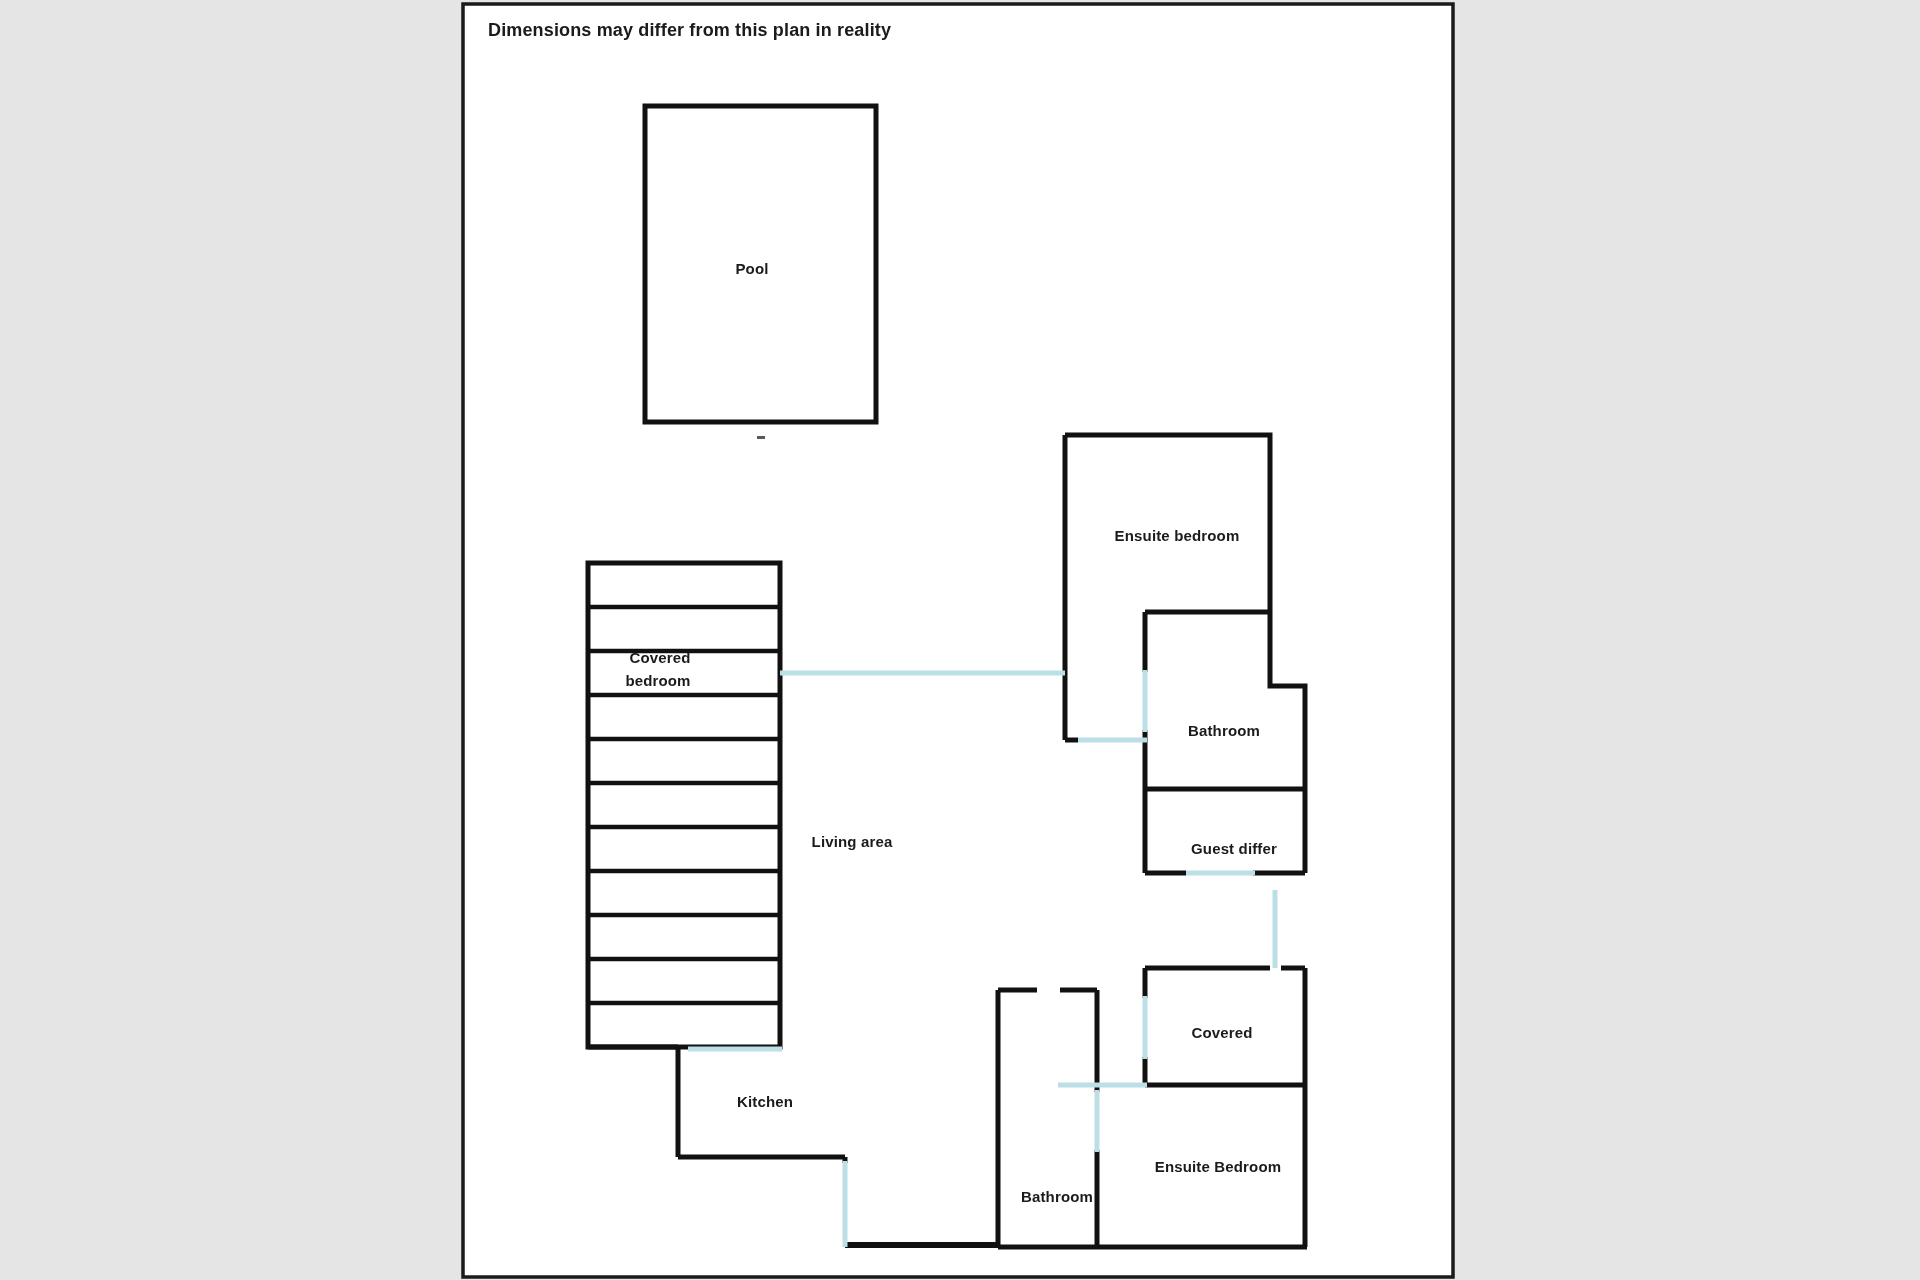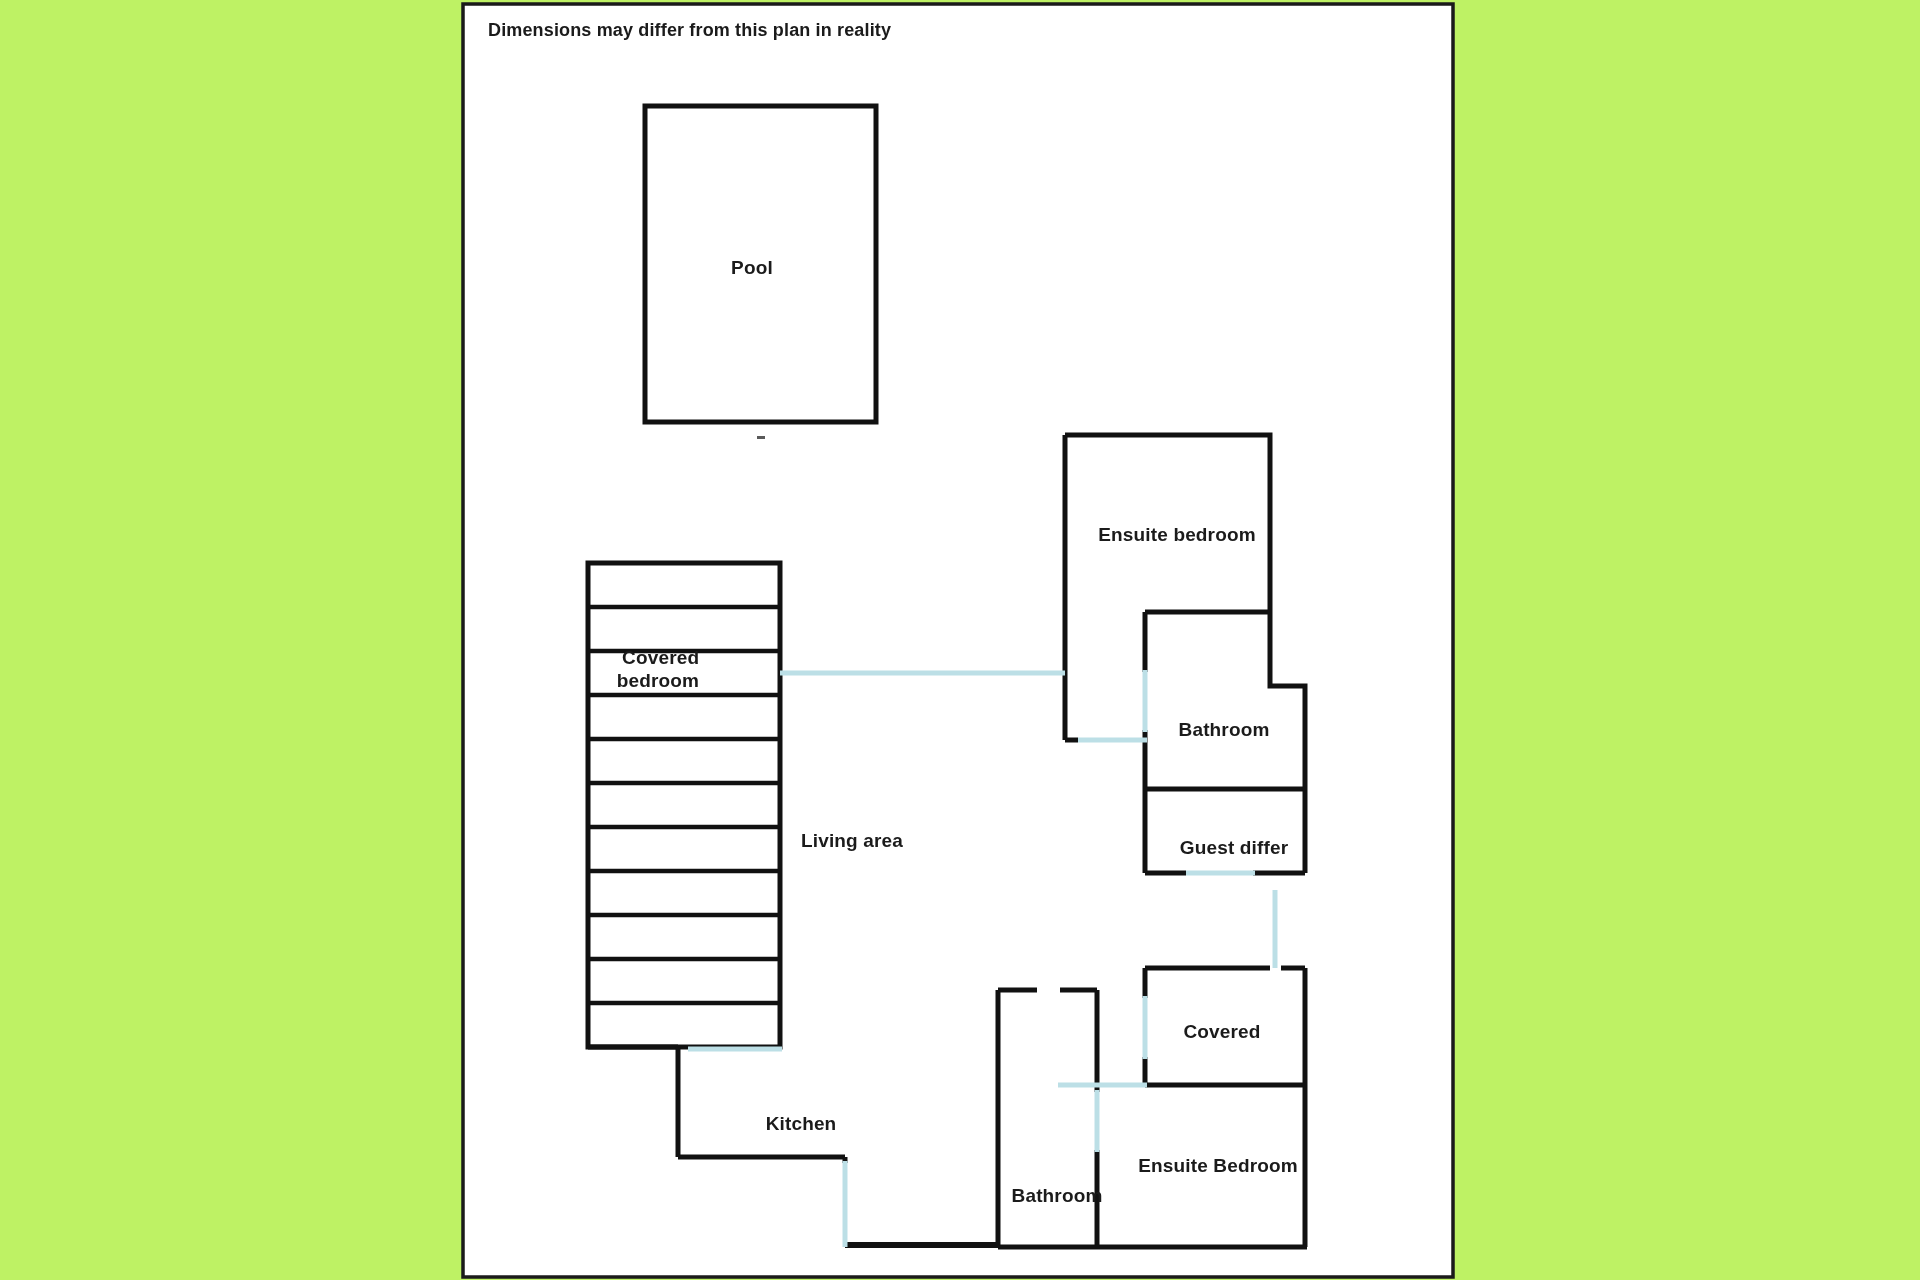--- a/index.html
+++ b/index.html
@@ -9,35 +9,35 @@
     background: #ffffff;
     width: 1920px;
     height: 1280px;
     overflow: hidden;
     font-family: "Liberation Sans", sans-serif;
   }
   #plan-root {
     position: relative;
     width: 1920px;
     height: 1280px;
-    background: #bef264;
+    background: #e5e5e5;
   }
   #plan-svg {
     position: absolute;
     left: 0;
     top: 0;
     width: 1920px;
     height: 1280px;
     display: block;
   }
   .lbl {
     position: absolute;
     color: #1b1b1b;
     font-family: "Liberation Sans", sans-serif;
-    font-size: 19px;
+    font-size: 15px;
     font-weight: 600;
     letter-spacing: 0.15px;
     white-space: nowrap;
     transform: translate(-50%, -50%);
     pointer-events: none;
   }
   .lbl.note {
     font-size: 18px;
     font-weight: 700;
     transform: none;
@@ -163,15 +163,15 @@
   <div class="lbl" style="left:1224px; top:730px;">Bathroom</div>
 
   <div class="lbl" style="left:1234px; top:848px;">Guest differ</div>
 
   <div class="lbl" style="left:1222px; top:1032px;">Covered</div>
 
   <div class="lbl" style="left:1218px; top:1166px;">Ensuite Bedroom</div>
 
   <div class="lbl" style="left:1057px; top:1196px;">Bathroom</div>
 
-  <div class="lbl" style="left:765px; top:1124px;margin-left:36px;">Kitchen</div>
+  <div class="lbl" style="left:765px; top:1101px;">Kitchen</div>
 
 </div>
 
 </body></html>

